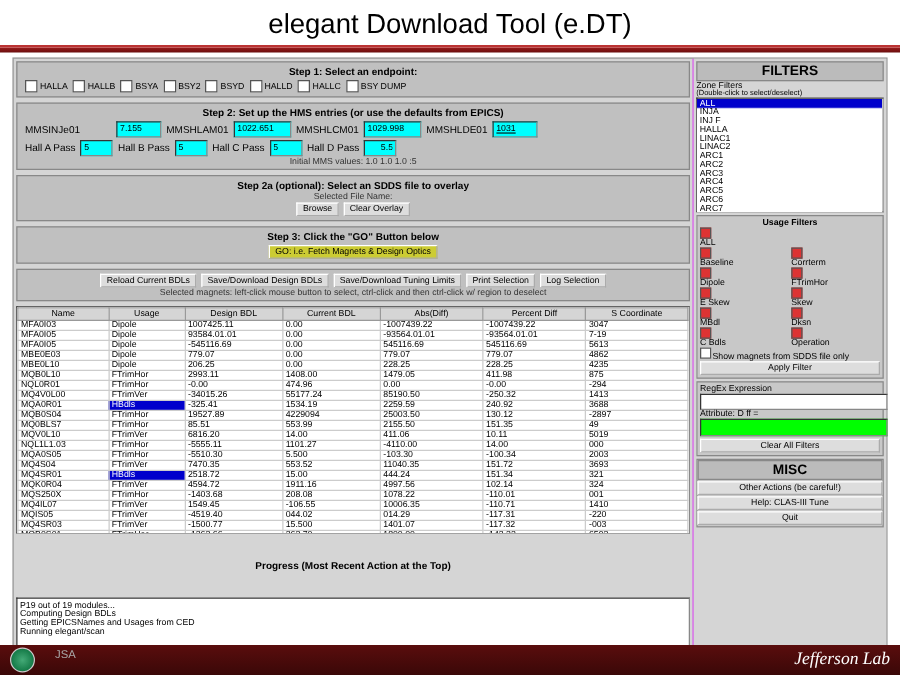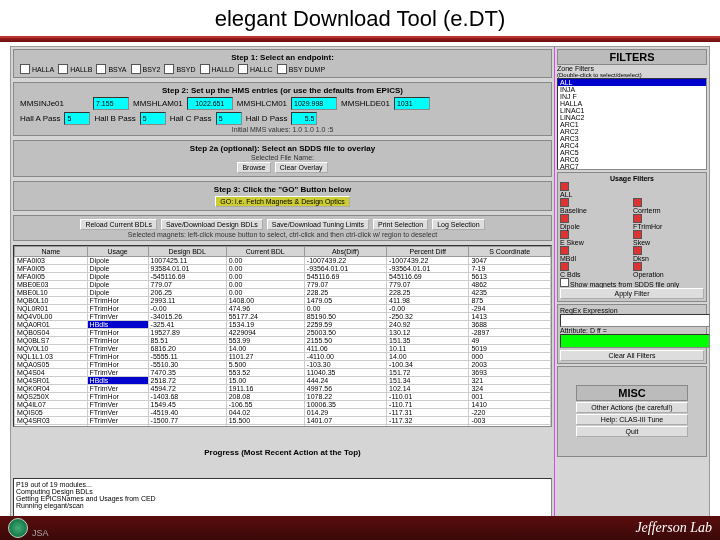--- a/index.html
+++ b/index.html
@@ -24,21 +24,21 @@
 td.hbdl{background:#00c;color:#fff}
 .prog{margin:2px;border:1px inset #888;background:#fff;font-size:7px;padding:2px;height:40px;overflow:hidden}
 .filters-h{background:#bbb;font-weight:bold;text-align:center;border:1px solid #888;padding:1px;font-size:11px}
 .zone-box{background:#fff;border:1px inset #888;height:90px;overflow:auto;font-size:7px}
 .zone-box div{padding:0 2px}
 .zone-sel{background:#00c;color:#fff}
 .usage{background:#c8c8c8;border:1px solid #888;margin-top:2px;padding:2px;font-size:7px}
 .usage .r{display:flex;gap:2px}
 .cb{width:7px;height:7px;border:1px solid #555;background:#fff;display:inline-block;margin-right:1px}
 .cb.r{background:#d33}
-.misc{background:#c8c8c8;border:1px solid #888;margin-top:2px;padding:18px;font-size:7px}
+.misc{background:#c8c8c8;border:1px solid #888;margin-top:2px;padding:0;font-size:7px}
 .misc .btn{display:block;width:100%;margin:1px 0;font-size:7px}
 .attr-inp{background:#0f0;border:1px inset #888;width:100%;height:10px}
 .footer{position:absolute;bottom:0;left:0;right:0;height:24px;background:linear-gradient(#5a0d0d,#3a0808);display:flex;justify-content:space-between;align-items:center;padding:0 8px}
 .footer .jlab{color:#fff;font-size:14px;font-style:italic;font-family:Georgia,serif}
 .seal{width:18px;height:18px;border-radius:50%;background:radial-gradient(#4a7,#063);border:1px solid #ccc}
 .sub{font-size:7px;text-align:center;color:#333}
 </style>
 </head>
 <body>
 
@@ -61,21 +61,21 @@
           <span class="sel"><span class="chk"></span>BSY DUMP</span>
         </div>
     </div>
 
     <div class="step">
       <div class="step-h">Step 2:  Set up the HMS entries (or use the defaults from EPICS)</div>
       <div class="row">
         <span>MMSINJe01</span>
           <input class="inp" style="width: 30px; margin-left: 25px;" value="7.155">
         <span>MMSHLAM01</span>
-          <input class="inp" style="width: 40px; text-align: center;" value="1022.651">
+          <input class="inp" style="width: 40px;" value="1022.651">
         <span>MMSHLCM01</span>
           <input class="inp" style="width: 40px;" value="1029.998">
         <span>MMSHLDE01</span>
           <input class="inp" style="width: 30px; text-decoration: underline;" value="1031">
       </div>
       <div class="row">
         <span>Hall A Pass</span>
           <input class="inp" style="width: 20px;" value="5">
         <span>Hall B Pass</span>
           <input class="inp" style="width: 20px;" value="5">
@@ -393,18 +393,18 @@
     <div class="misc">
       <div class="filters-h">MISC</div>
       <button class="btn">Other Actions (be careful!)</button>
       <button class="btn">Help: CLAS-III Tune</button>
       <button class="btn">Quit</button>
     </div>
   </div>
 </div>
 
 <div class="footer">
-  <div style="display:flex;align-items:flex-end;gap:4px">
+  <div style="display:flex;align-items:flex-start;gap:16px">
     <div class="seal"></div>
     <span style="color:#aaa;font-size:9px">JSA</span>
   </div>
   <div class="jlab">Jefferson Lab</div>
 </div>
 
 </body></html>

